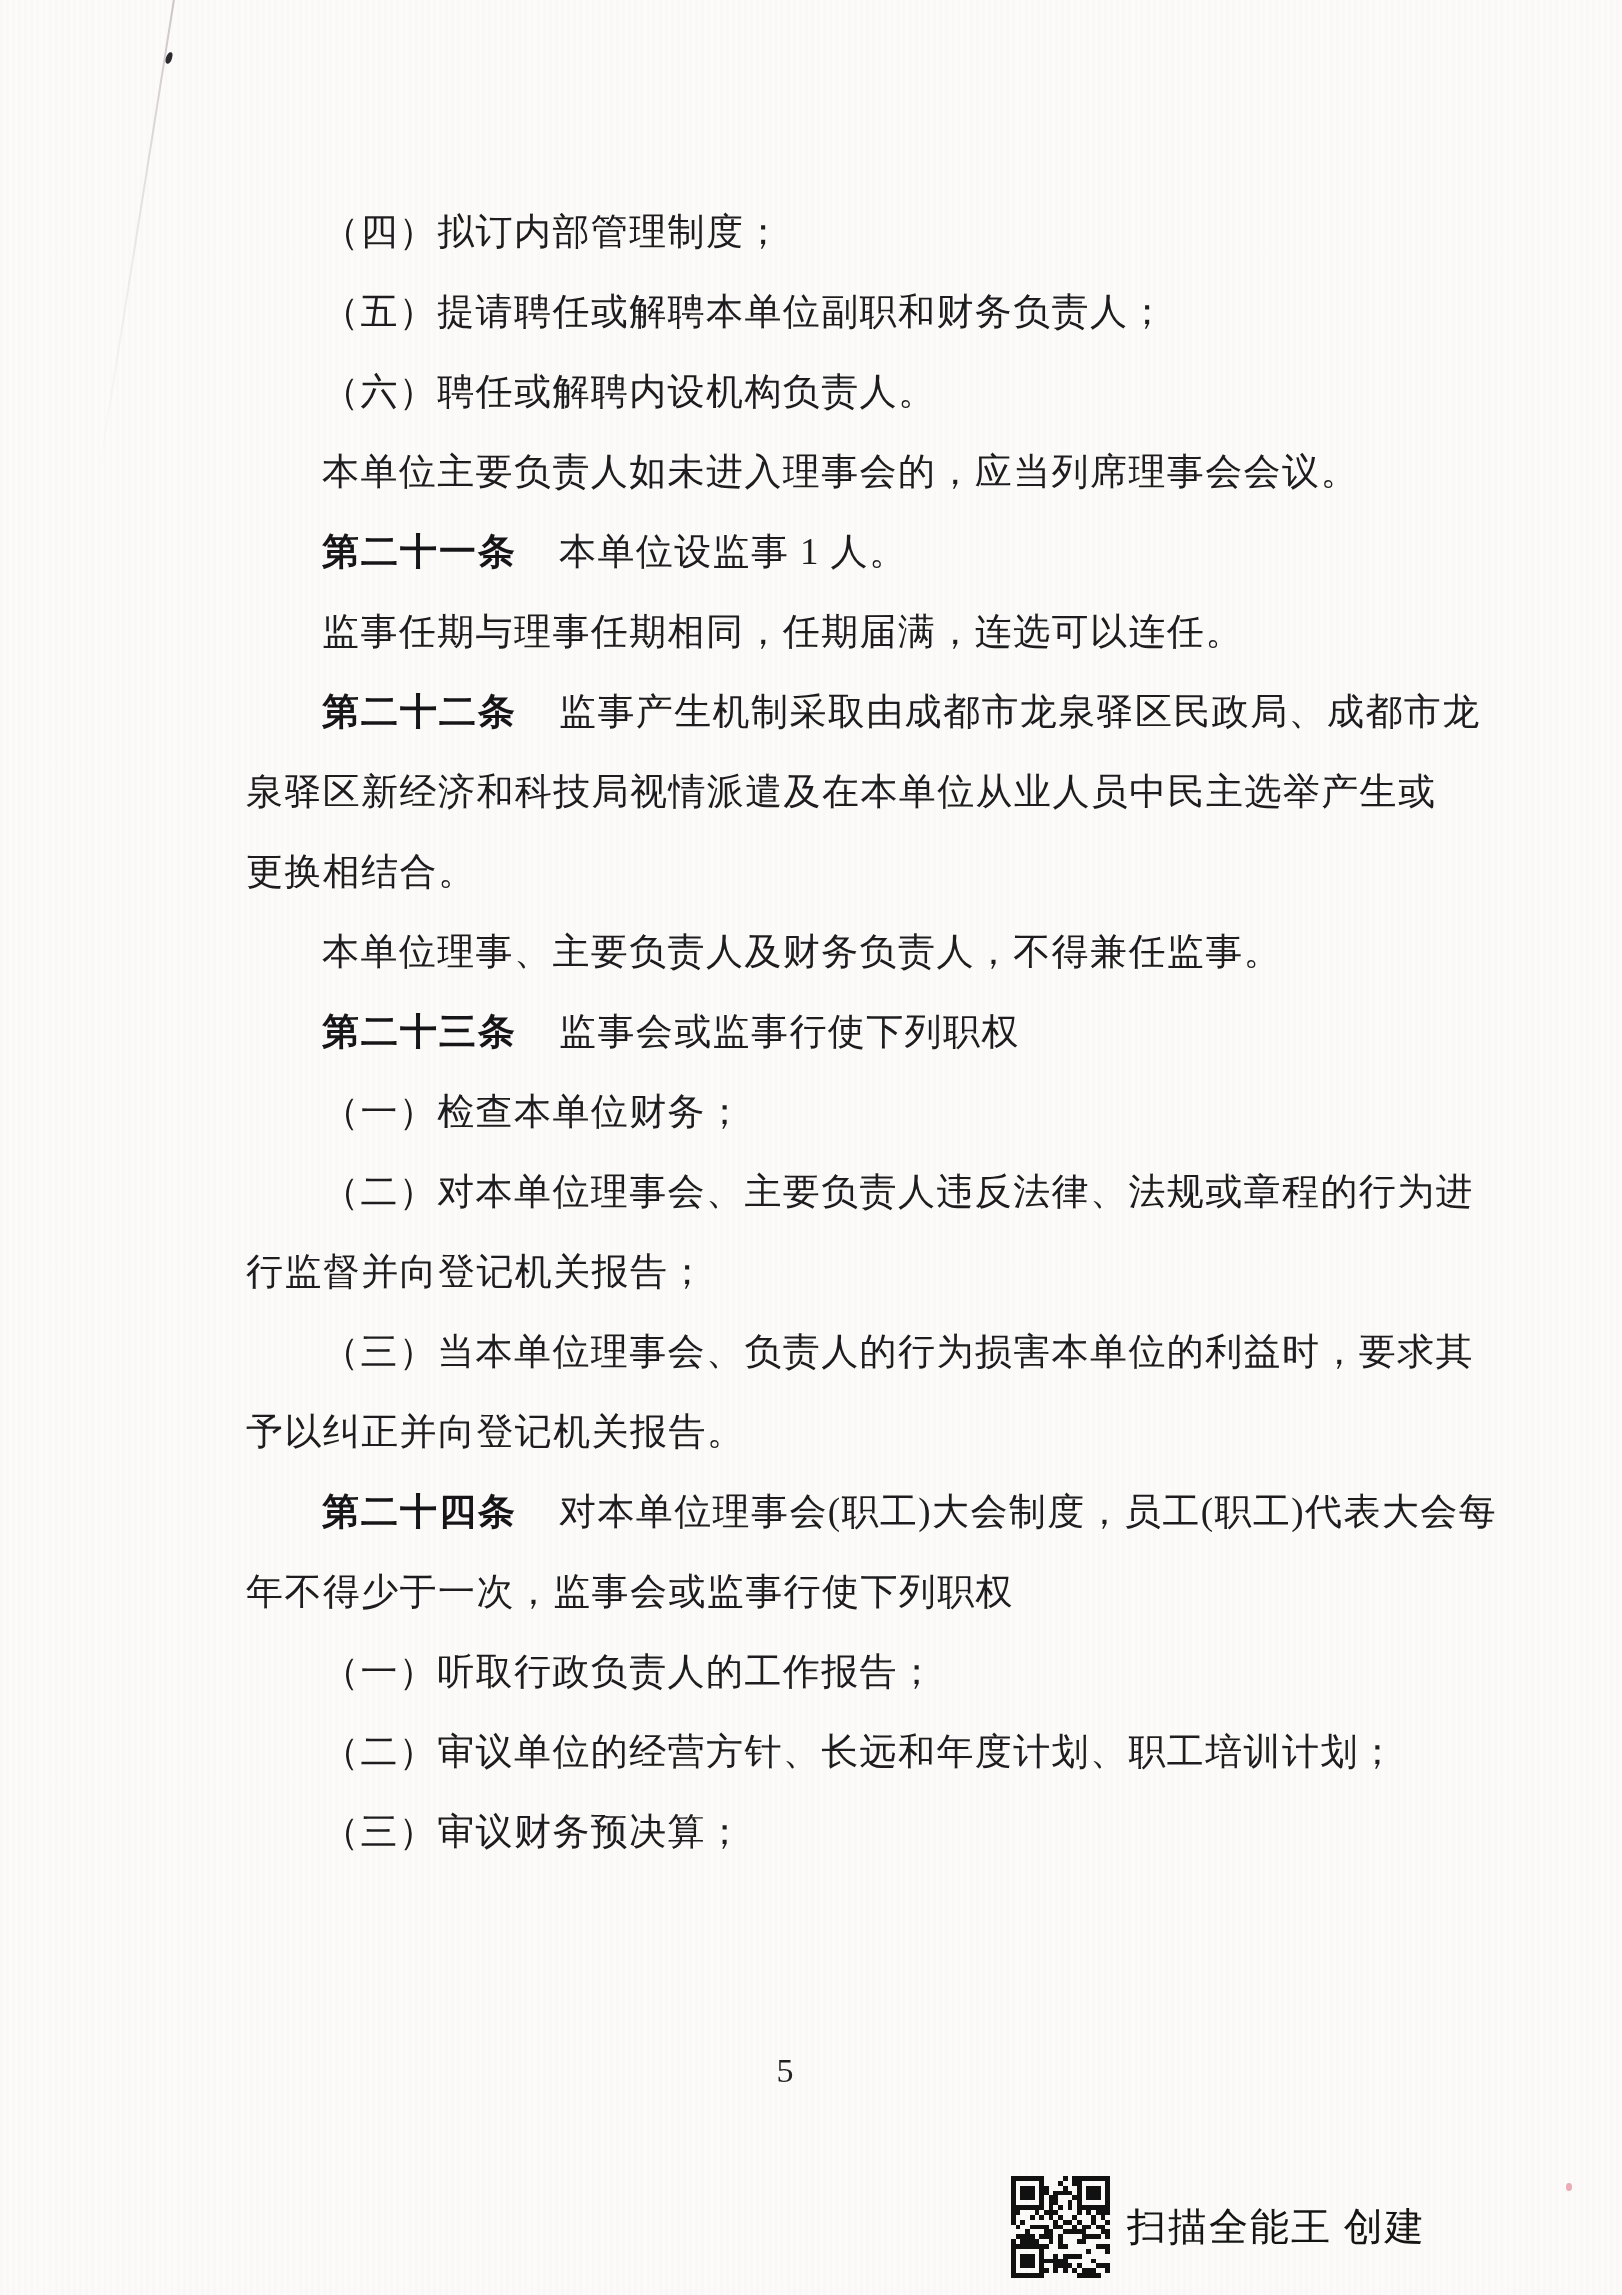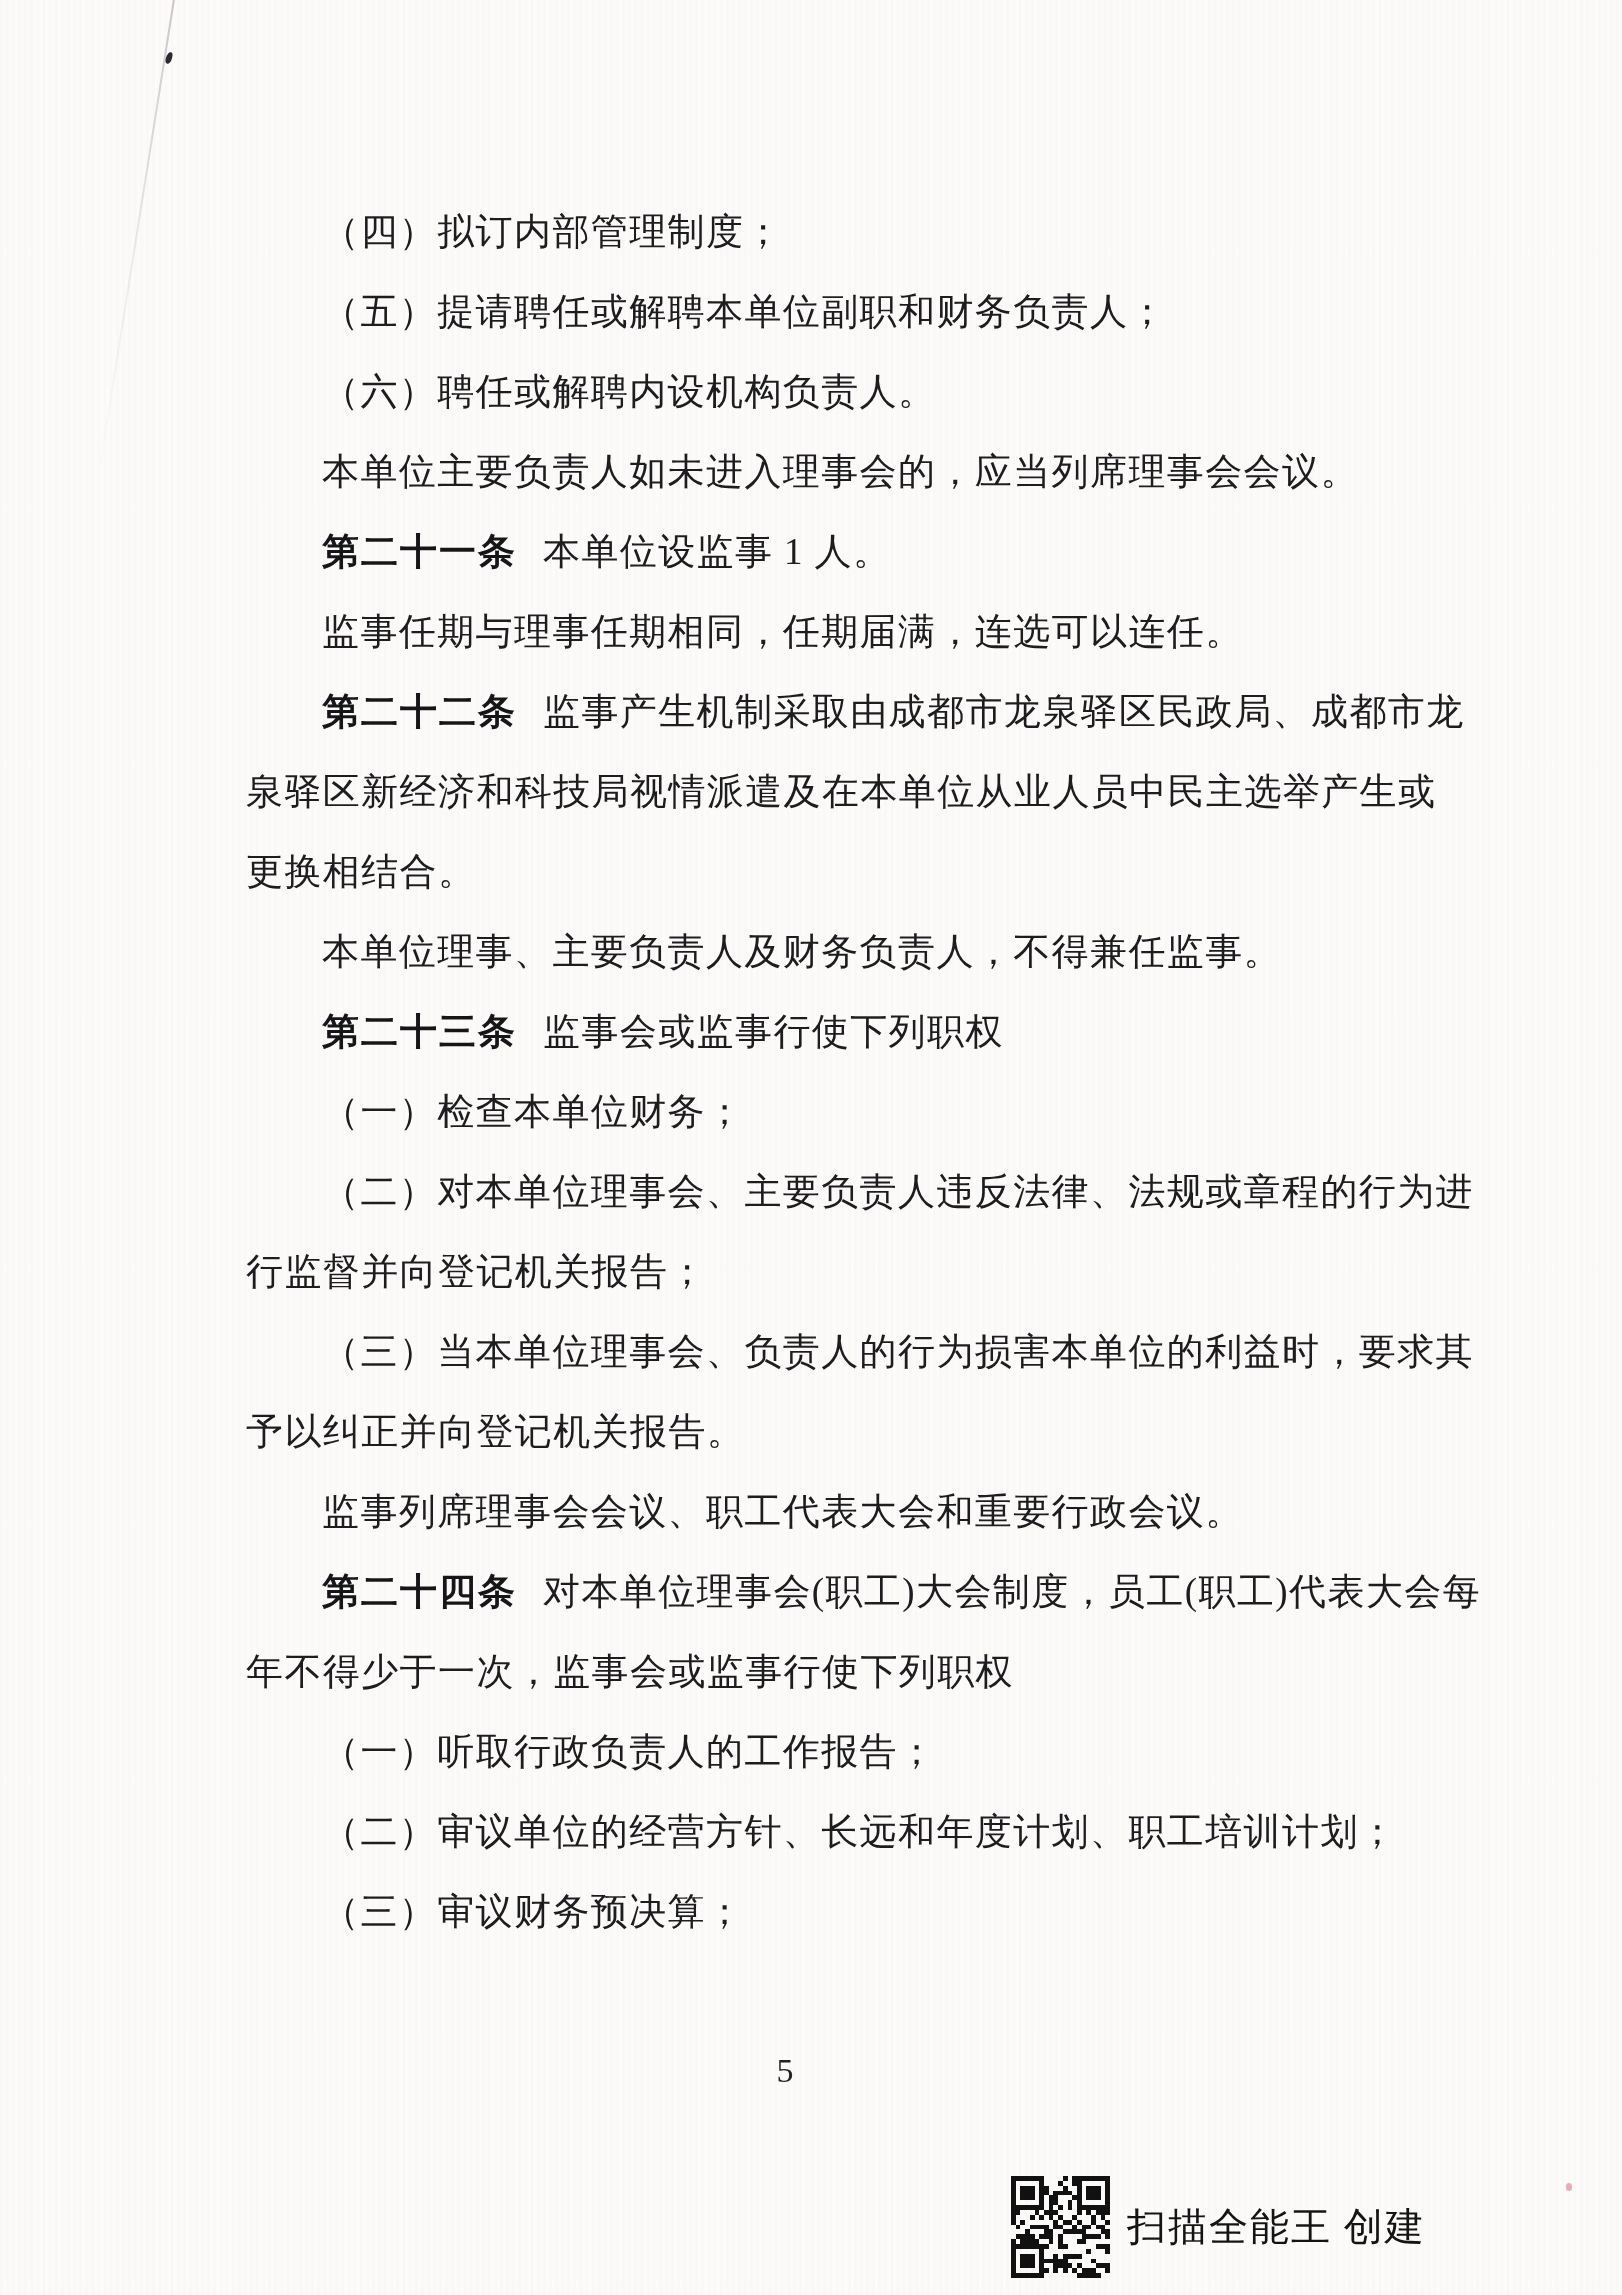--- a/index.html
+++ b/index.html
@@ -69,21 +69,21 @@
     line-height: 80px;
     font-size: 37px;
     letter-spacing: 1.4px;
     white-space: nowrap;
   }
   .line.indent { text-indent: 76px; }
   .article-no {
     font-family: "Liberation Sans", sans-serif;
     font-weight: 700;
     letter-spacing: 2px;
-    margin-right: 26px;
+    margin-right: 42px;
     color: #161618;
   }
   .page-number {
     position: absolute;
     top: 2050px;
     left: 0;
     width: 100%;
     text-align: center;
     font-size: 34px;
     line-height: 41px;
@@ -128,21 +128,20 @@
       <p class="line indent"><span class="article-no">第二十二条</span><span>监事产生机制采取由成都市龙泉驿区民政局、成都市龙</span></p>
       <p class="line"><span>泉驿区新经济和科技局视情派遣及在本单位从业人员中民主选举产生或</span></p>
       <p class="line"><span>更换相结合。</span></p>
       <p class="line indent"><span>本单位理事、主要负责人及财务负责人，不得兼任监事。</span></p>
       <p class="line indent"><span class="article-no">第二十三条</span><span>监事会或监事行使下列职权</span></p>
       <p class="line indent"><span>（一）检查本单位财务；</span></p>
       <p class="line indent"><span>（二）对本单位理事会、主要负责人违反法律、法规或章程的行为进</span></p>
       <p class="line"><span>行监督并向登记机关报告；</span></p>
       <p class="line indent"><span>（三）当本单位理事会、负责人的行为损害本单位的利益时，要求其</span></p>
       <p class="line"><span>予以纠正并向登记机关报告。</span></p>
-      <p class="line indent"><span>监事列席理事会会议、职工代表大会和重要行政会议。</span></p>
       <p class="line indent"><span class="article-no">第二十四条</span><span>对本单位理事会(职工)大会制度，员工(职工)代表大会每</span></p>
       <p class="line"><span>年不得少于一次，监事会或监事行使下列职权</span></p>
       <p class="line indent"><span>（一）听取行政负责人的工作报告；</span></p>
       <p class="line indent"><span>（二）审议单位的经营方针、长远和年度计划、职工培训计划；</span></p>
       <p class="line indent"><span>（三）审议财务预决算；</span></p>
     </div>
 
   <div class="page-number">5</div>
 
   <div class="qr"><svg viewBox="0 0 21 21" preserveAspectRatio="none" fill="#111">

